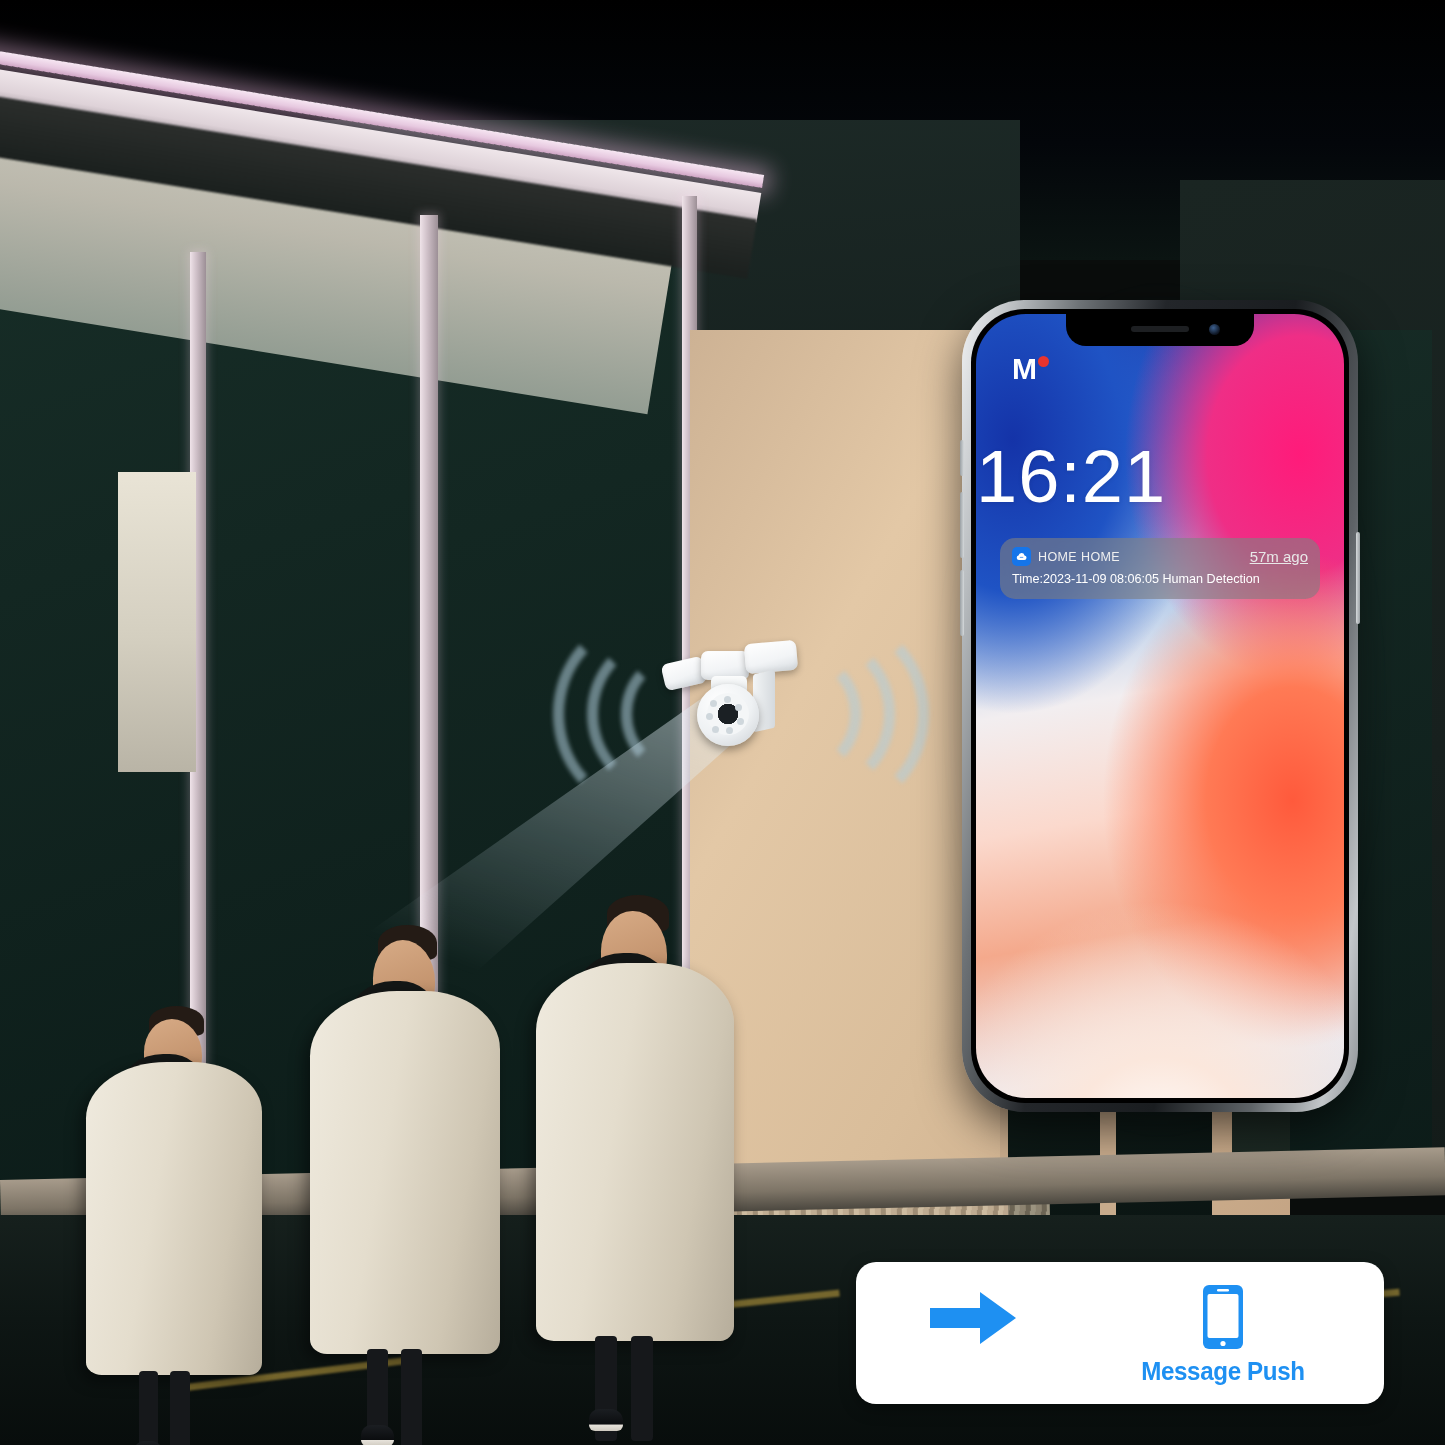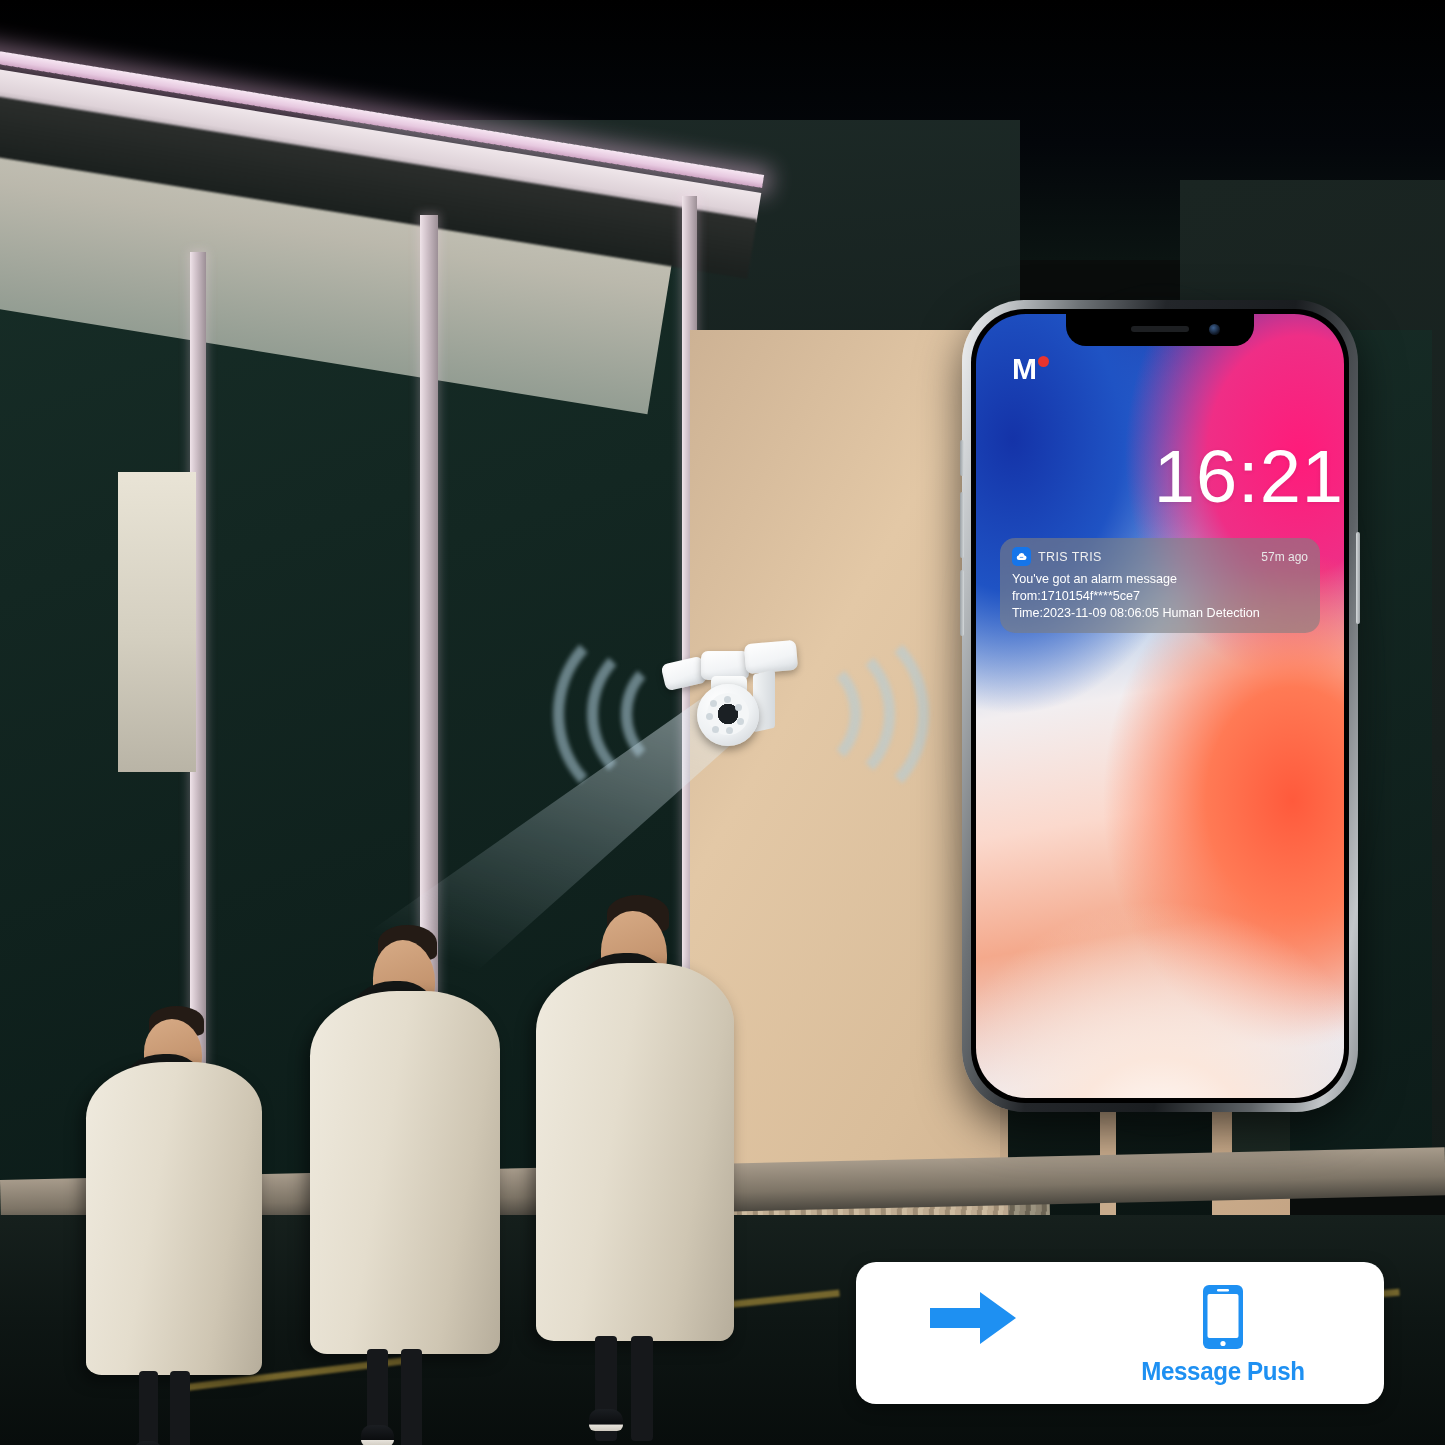--- a/index.html
+++ b/index.html
@@ -224,39 +224,39 @@
   }
   .carrier-logo{
     position:absolute;left:36px;top:40px;z-index:5;
     font-weight:bold;font-size:30px;color:#fff;letter-spacing:-1px;line-height:1;
   }
   .carrier-logo .dot{
     display:inline-block;width:11px;height:11px;border-radius:50%;
     background:#e8342f;vertical-align:top;margin-left:2px;margin-top:2px;
   }
   .clock{
-    position:absolute;left:0;right:0;top:120px;text-align:right;z-index:5;
+    position:absolute;left:0;right:0;top:120px;text-align:left;z-index:5;
     color:#fff;font-size:74px;font-weight:300;letter-spacing:1px;
     text-shadow:0 1px 4px rgba(0,0,0,.10);
   }
   .notif{
     position:absolute;left:24px;right:24px;top:224px;z-index:5;
     background:rgba(128,128,128,.60);
     border-radius:15px;padding:9px 12px 11px 12px;box-sizing:border-box;
     -webkit-backdrop-filter:blur(14px);backdrop-filter:blur(14px);
   }
   .notif-head{display:flex;align-items:center;gap:7px;margin-bottom:5px;}
   .notif-appicon{
     width:19px;height:19px;border-radius:5px;background:#1575ea;
     display:flex;align-items:center;justify-content:center;flex:0 0 auto;
   }
   .notif-app{
     color:#f0f0f0;font-size:12.5px;letter-spacing:.4px;flex:1 1 auto;
   }
-  .notif-time{color:#e8e8e8;font-size:12px;}
+  .notif-time{color:#e8e8e8;font-size:15px;text-decoration:underline;}
   .notif-body{color:#fff;font-size:12.6px;line-height:1.34;}
   .vol-btn{
     position:absolute;left:-2px;width:4px;border-radius:3px;
     background:linear-gradient(90deg,#9aa0a4,#d5d9db);
   }
   .pwr-btn{
     position:absolute;right:-2px;top:232px;width:4px;height:92px;border-radius:3px;
     background:linear-gradient(270deg,#9aa0a4,#d5d9db);
   }
 
@@ -413,24 +413,23 @@
         <div class="clock">16:21</div>
 
         <div class="notif">
           <div class="notif-head">
             <div class="notif-appicon">
               <svg width="13" height="13" viewBox="0 0 24 24" aria-hidden="true">
                 <path d="M7.2 18.5h9.9a4.3 4.3 0 0 0 .5-8.56A5.7 5.7 0 0 0 6.5 10.2a4.2 4.2 0 0 0 .7 8.3z" fill="#ffffff"></path>
                 <path d="M9.6 13.6h4.9" stroke="#1575ea" stroke-width="1.3" stroke-linecap="round" fill="none"></path>
               </svg>
             </div>
-            <div class="notif-app">TRIS TRIS</div>
+            <div class="notif-app">HOME HOME</div>
             <div class="notif-time">57m ago</div>
           </div>
-          <div class="notif-body">You've got an alarm message from:1710154f****5ce7</div>
           <div class="notif-body">Time:2023-11-09 08:06:05 Human Detection</div>
         </div>
 
       </div>
     </div>
   </div>
 
 
   <div class="badge">
 

